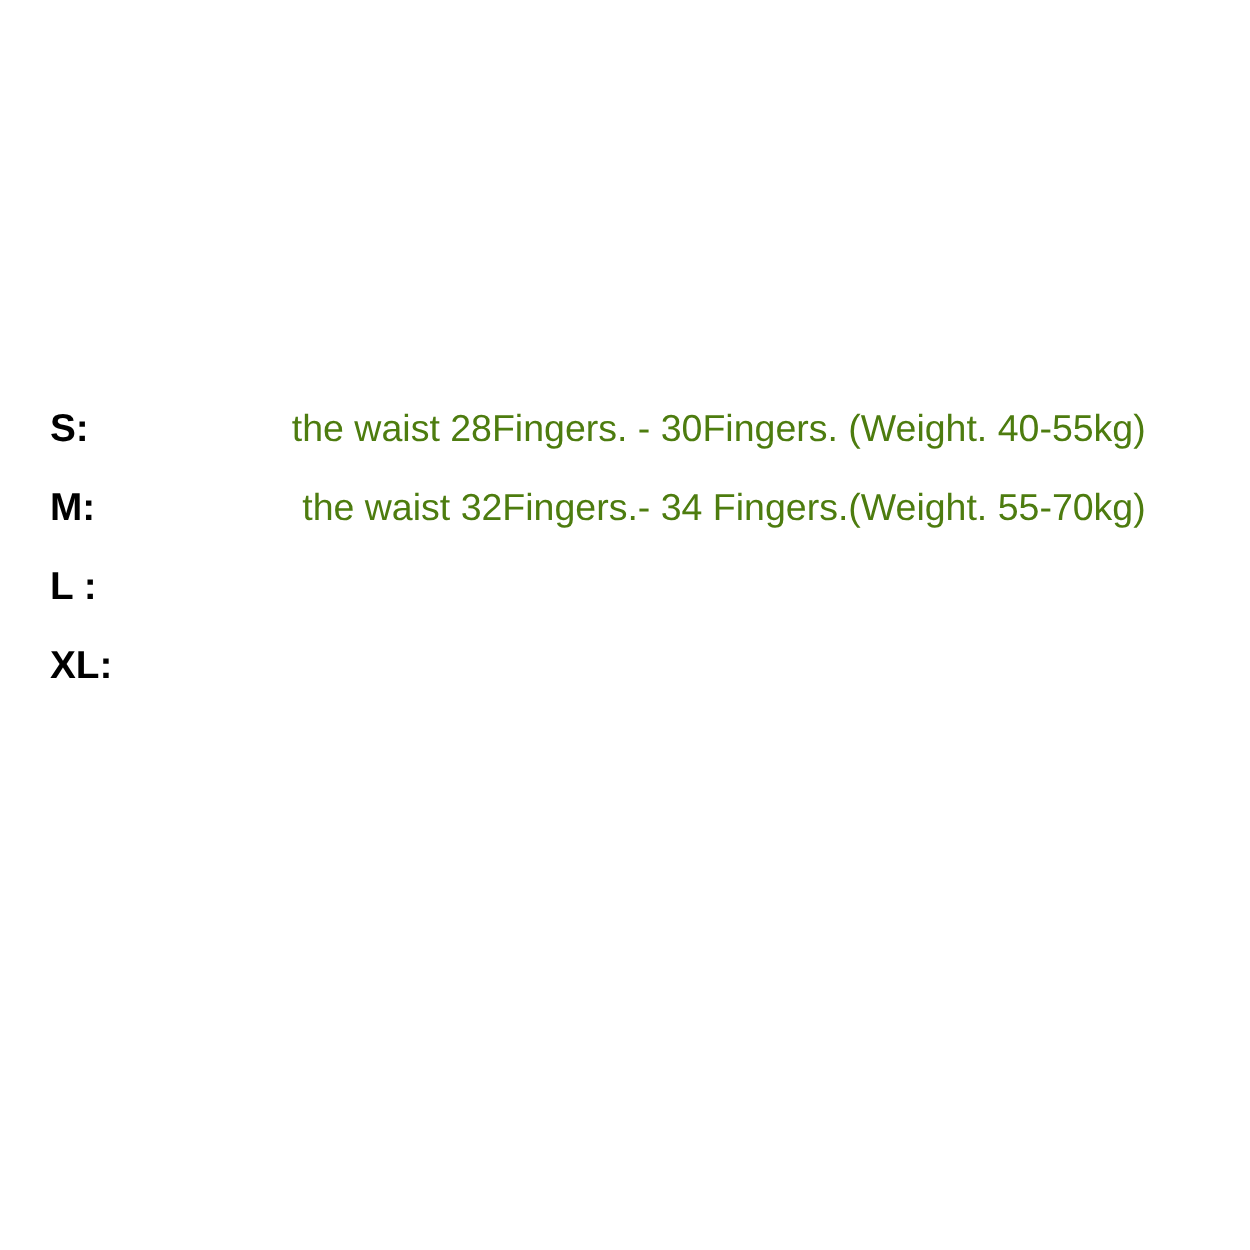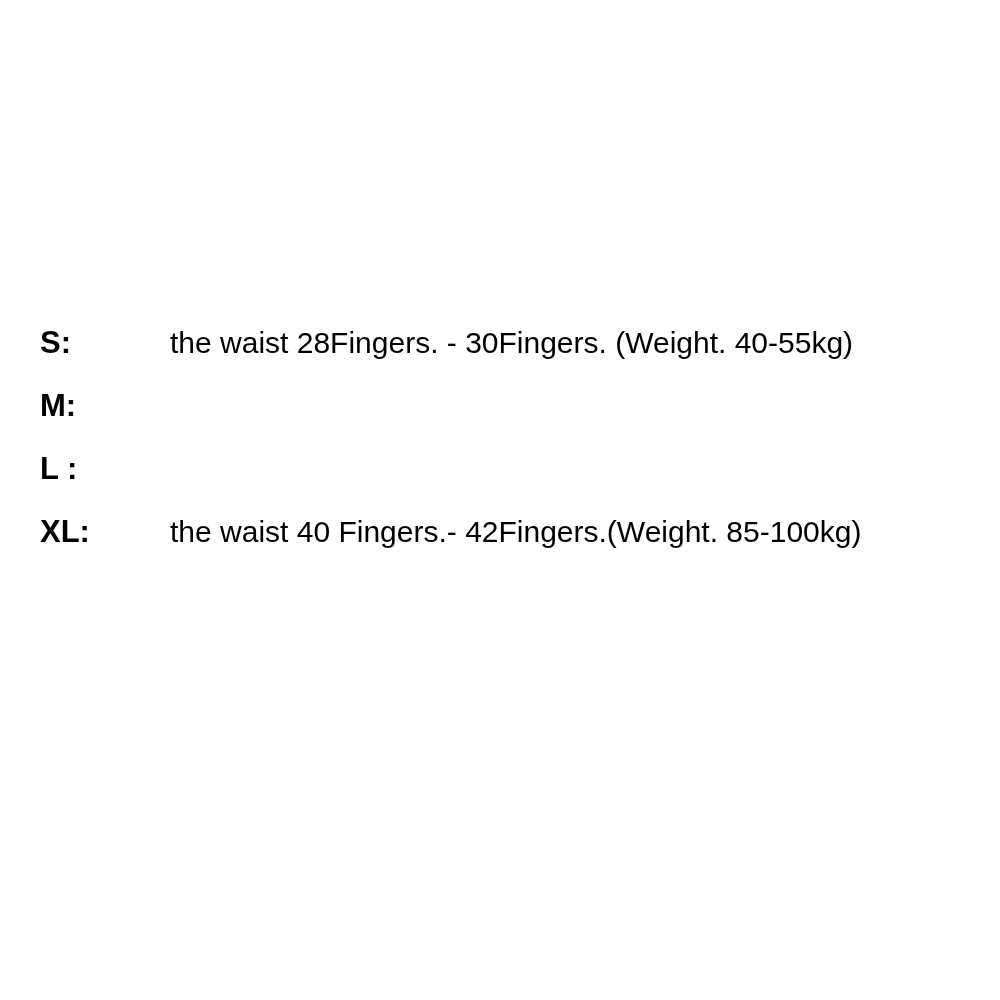--- a/index.html
+++ b/index.html
@@ -36,42 +36,43 @@
     font-size: 31px;
     font-weight: bold;
     color: #000000;
     letter-spacing: 0px;
     white-space: pre;
   }
   .size-desc {
     flex: 1 1 auto;
     font-size: 30px;
     font-weight: normal;
-    color: #000000;
+    color: #4d7c0f;
     white-space: pre;
+    text-align: center;
   }
 </style>
 </head>
 <body>
 
 <div class="page">
   <div class="size-table">
 
     <div class="size-row">
       <span class="size-label">S:</span>
       <span class="size-desc">   the waist 28Fingers. - 30Fingers. (Weight. 40-55kg)</span>
     </div>
 
     <div class="size-row">
       <span class="size-label">M:</span>
+      <span class="size-desc">    the waist 32Fingers.- 34 Fingers.(Weight. 55-70kg)</span>
     </div>
 
     <div class="size-row">
       <span class="size-label">L :</span>
     </div>
 
     <div class="size-row">
       <span class="size-label">XL:</span>
-      <span class="size-desc">   the waist 40 Fingers.- 42Fingers.(Weight. 85-100kg)</span>
     </div>
 
   </div>
 </div>
 
 </body></html>

